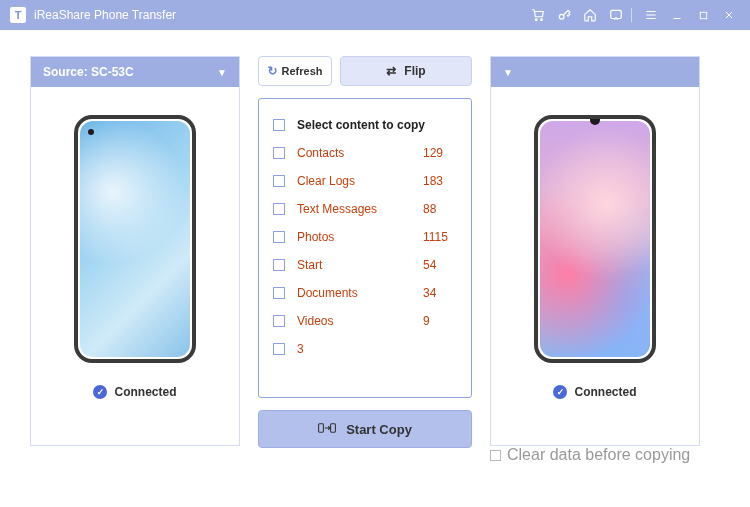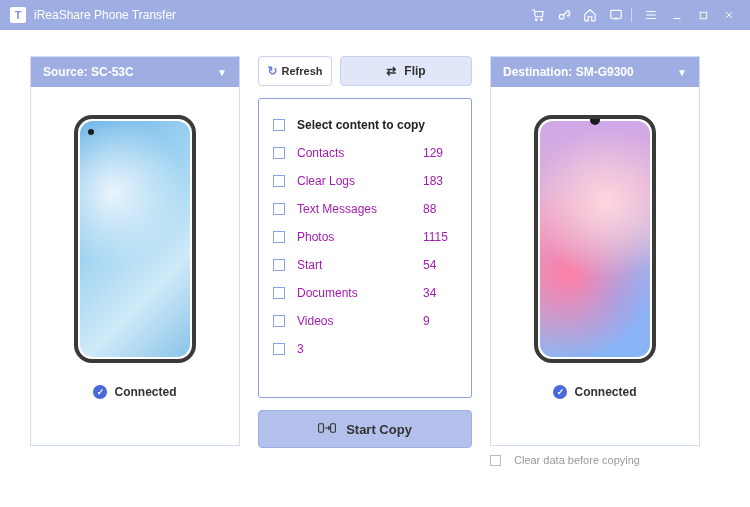--- a/index.html
+++ b/index.html
@@ -95,23 +95,23 @@
     margin-top: 22px;
     display: flex; align-items: center; gap: 7px;
     font-size: 12px; font-weight: 700; color: #333;
   }
   .status .check {
     width:14px; height:14px; border-radius:50%; background:#4a68d8;
     display:flex; align-items:center; justify-content:center;
     color:#fff; font-size:9px; line-height:1;
   }
   .clear-row {
-    margin-top: 8px;
-    display: flex; align-items: center; gap: 13px;
-    font-size: 11px; color: #999;
+    margin-top: 0;
+    display: flex; align-items: center; gap: 6px;
+    font-size: 16px; color: #999;
   }
   .clear-row .cb {
     width:11px; height:11px; border:1px solid #bbb; background:#fff;
   }
 
   
   .mid { width: 214px; }
   .mid-top {
     display: flex; gap: 8px; height: 30px; margin-bottom: 12px;
   }
@@ -131,21 +131,21 @@
 
   .content-box {
     height: 300px;
     border: 1.5px solid #8da1e0;
     border-radius: 3px;
     padding: 12px 8px 6px 14px;
     background:#fff;
   }
   .row {
     display:flex; align-items:center;
-    font-size: 12px; color:#a21caf;
+    font-size: 12px; color:#c2410c;
     padding: 7px 0;
   }
   .row.header { font-weight:700; color:#222; }
   .row .cb {
     width:12px; height:12px; border:1.2px solid #8da1e0; background:#fff;
     margin-right: 12px; flex:0 0 12px; cursor:pointer;
   }
   .row .label { flex:1; }
   .row .count { width:40px; text-align:left; }
 
@@ -306,23 +306,20 @@
           <path d="M11 10h8M17 7l3 3-3 3"></path>
         </svg>
       </span>
       <span>Start Copy</span>
     </div>
   </div>
 
   <div class="col">
     <div class="device-panel">
       <div class="device-header">
-        <span>
-          <span>Destination: </span><span>SM-G9300</span>
-        </span>
         <span class="chev">▼</span>
       </div>
       <div class="device-body">
         <div class="phone dst">
           <div class="notch"></div>
           <div class="screen"></div>
         </div>
         <div class="status">
           <span class="check">✓</span>
           <span>Connected</span>

